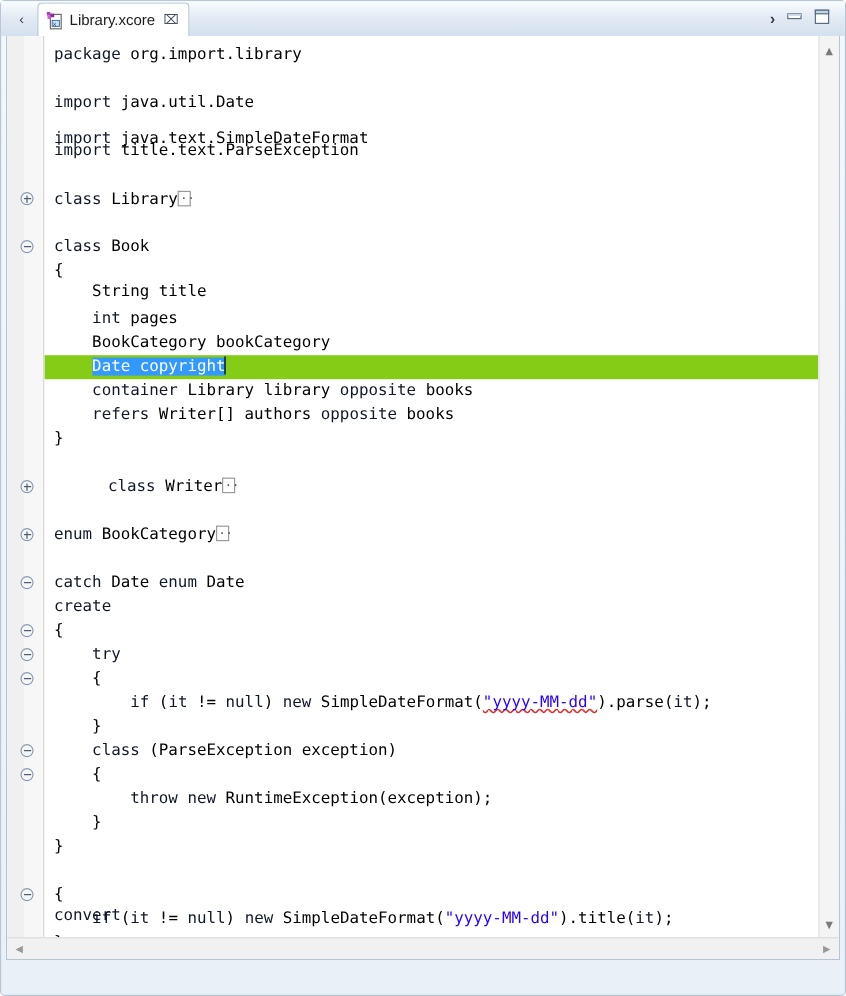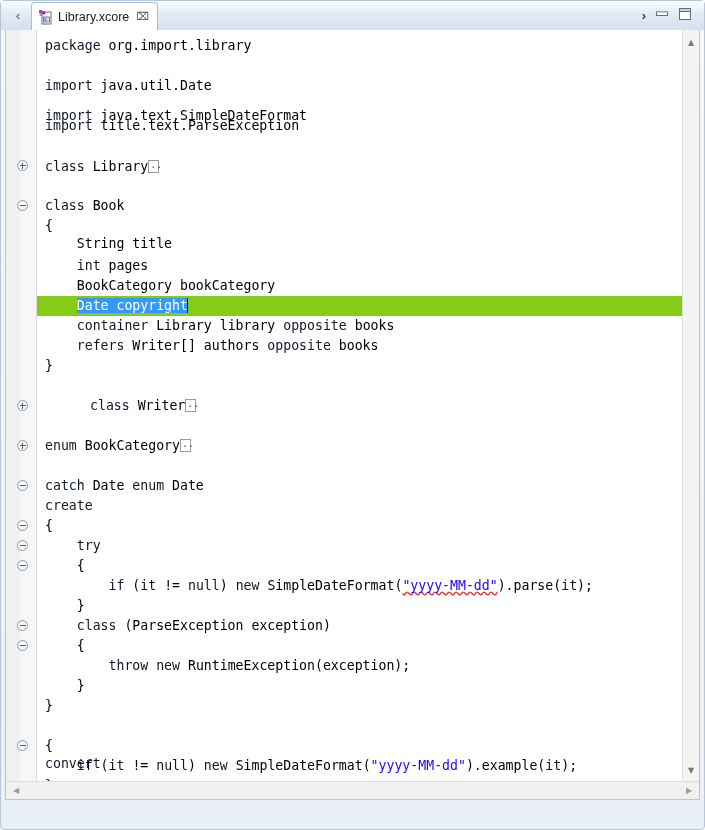--- a/index.html
+++ b/index.html
@@ -340,21 +340,21 @@
           <div class="code-line" style="top: 526px; position: absolute; left: 0px;"><span>    {</span></div>
           <div class="code-line" style="top: 546px; position: absolute; left: 0px;"><span>        </span><span class="kw">if </span><span>(</span><span class="kw">it</span><span> != </span><span class="kw">null</span><span>) </span><span class="kw">new </span><span>SimpleDateFormat(</span><span class="str spell">"yyyy-MM-dd"</span><span>).parse(</span><span class="kw">it</span><span>);</span></div>
           <div class="code-line" style="top: 566px; position: absolute; left: 0px;"><span>    }</span></div>
           <div class="code-line" style="top: 586px; position: absolute; left: 0px;"><span>    </span><span class="kw">class </span><span>(ParseException exception)</span></div>
           <div class="code-line" style="top: 606px; position: absolute; left: 0px;"><span>    {</span></div>
           <div class="code-line" style="top: 626px; position: absolute; left: 0px;"><span>        </span><span class="kw">throw </span><span class="kw">new </span><span>RuntimeException(exception);</span></div>
           <div class="code-line" style="top: 646px; position: absolute; left: 0px;"><span>    }</span></div>
           <div class="code-line" style="top: 666px; position: absolute; left: 0px;"><span>}</span></div>
           <div class="code-line" style="top: 724px; position: absolute; left: 0px;"><span class="kw">convert</span></div>
           <div class="code-line" style="top: 706px; position: absolute; left: 0px;"><span>{</span></div>
-          <div class="code-line" style="top: 726px; position: absolute; left: 0px;"><span>    </span><span class="kw">if </span><span>(</span><span class="kw">it</span><span> != </span><span class="kw">null</span><span>) </span><span class="kw">new </span><span>SimpleDateFormat(</span><span class="str">"yyyy-MM-dd"</span><span>).example(</span><span class="kw">it</span><span>);</span></div>
+          <div class="code-line" style="top: 726px; position: absolute; left: 0px;"><span>    </span><span class="kw">if </span><span>(</span><span class="kw">it</span><span> != </span><span class="kw">null</span><span>) </span><span class="kw">new </span><span>SimpleDateFormat(</span><span class="str">"yyyy-MM-dd"</span><span>).title(</span><span class="kw">it</span><span>);</span></div>
           <div class="code-line" style="top: 746px; position: absolute; left: 0px;"><span>}</span></div>
         </div>
     </div>
 
     <div id="v-scrollbar">
       <div id="v-scroll-up">▲</div>
       <div id="v-scroll-down">▼</div>
     </div>
 
     <div id="h-scrollbar">

